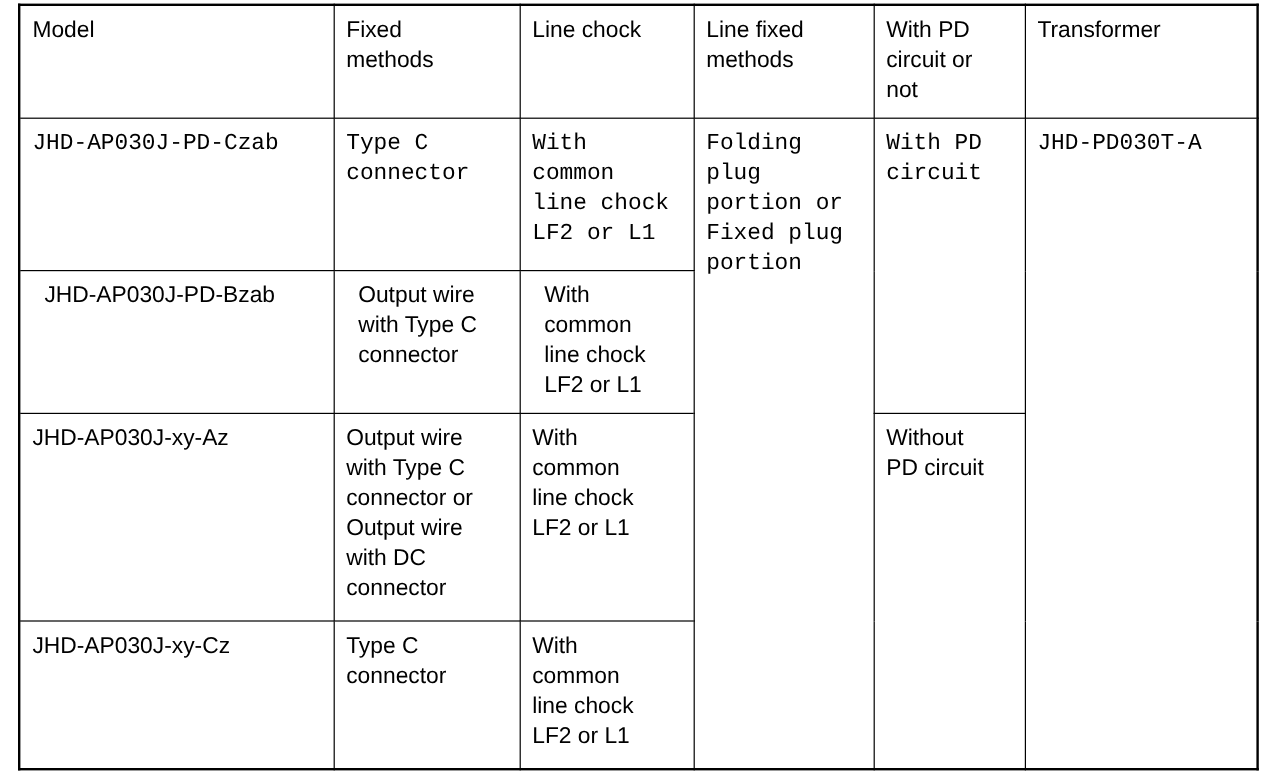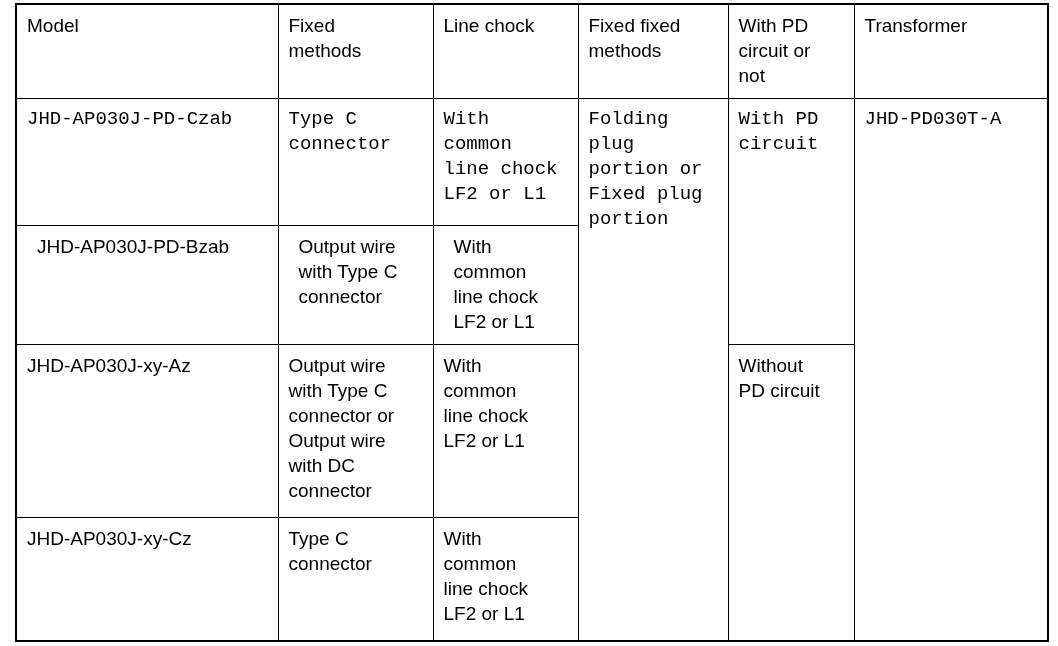--- a/index.html
+++ b/index.html
@@ -93,21 +93,21 @@
             <span class="cell-text">Model</span>
           </td>
           <td>
             <span class="cell-text">Fixed
 methods</span>
           </td>
           <td>
             <span class="cell-text">Line chock</span>
           </td>
           <td>
-            <span class="cell-text">Fixed fixed
+            <span class="cell-text">Line fixed
 methods</span>
           </td>
           <td>
             <span class="cell-text">With PD
 circuit or
 not</span>
           </td>
           <td>
             <span class="cell-text">Transformer</span>
           </td>

